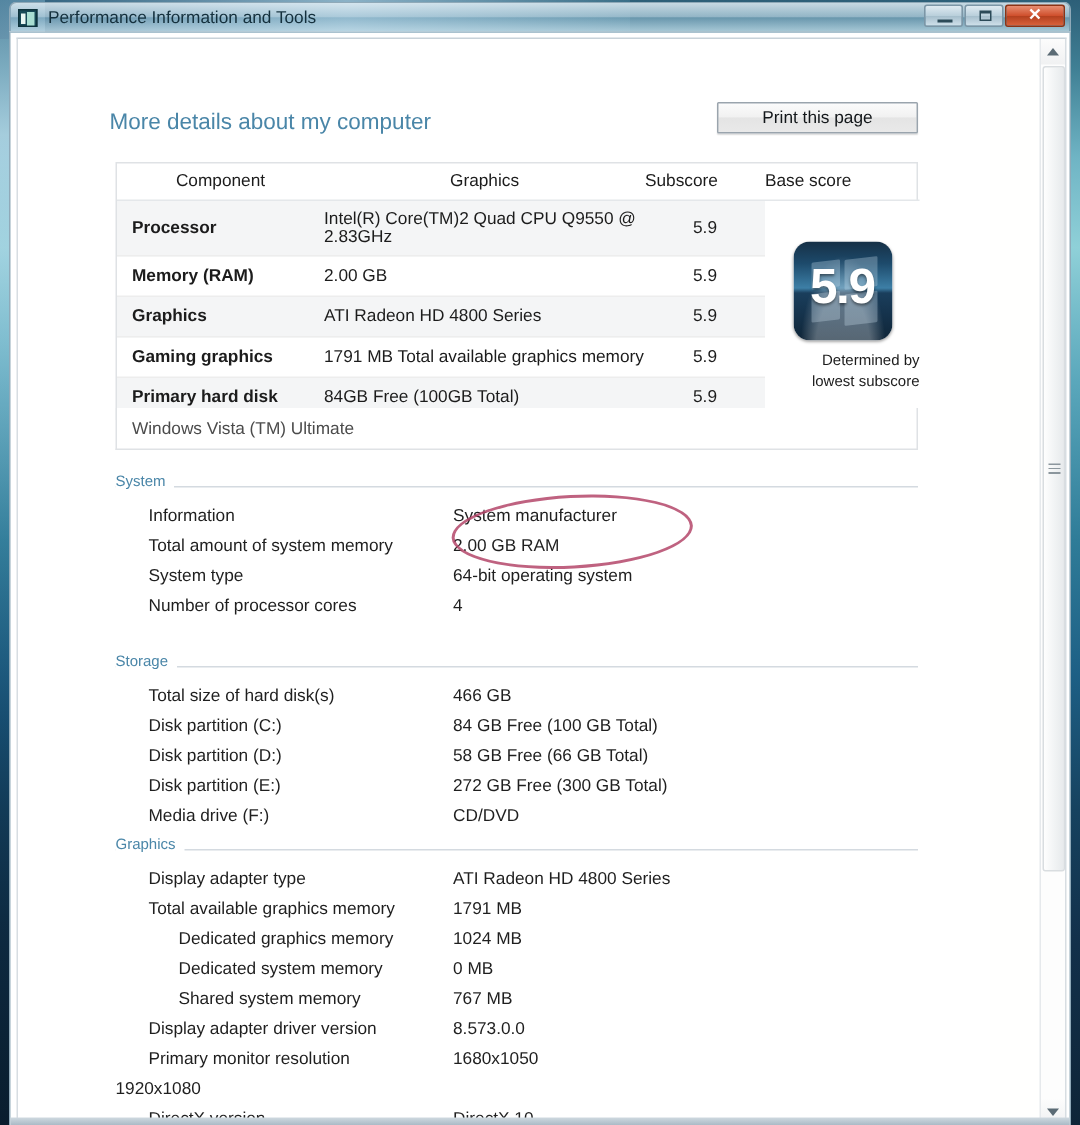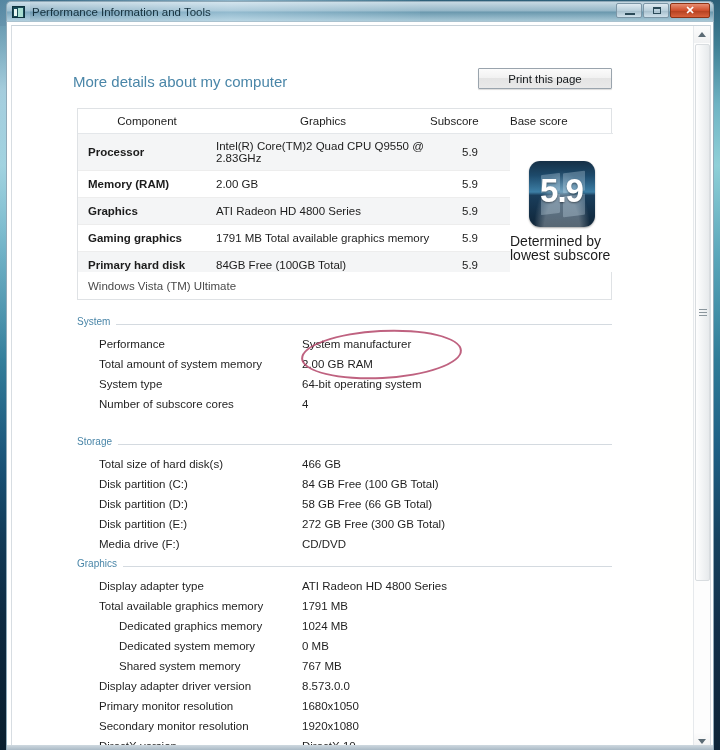--- a/index.html
+++ b/index.html
@@ -291,24 +291,24 @@
     text-align: center;
     font-size: 33px;
     font-weight: bold;
     color: #ffffff;
     letter-spacing: -1px;
     text-shadow: 0 1px 2px rgba(0,0,0,.45);
     line-height: 1;
   }
   #badge-caption {
     margin-top: 7px;
-    font-size: 14px;
+    font-size: 10px;
     color: #1c1c1c;
     line-height: 14px;
-    text-align: left;
+    text-align: right;
   }
 
   #os-row {
     position: absolute;
     left: 65px;
     top: 246px;
     width: 535px;
     height: 28px;
     border: 1px solid #dfe2e5;
     border-top: none;
@@ -532,33 +532,33 @@
         </div>
 
         <div id="os-row">Windows Vista (TM) Ultimate</div>
 
         <div class="section" style="top:290px">
           <div class="section-head">
             <span class="rule"></span>
             <span class="label">System</span>
           </div>
           <div class="row">
-            <span class="k">Performance</span>
+            <span class="k">Information</span>
             <span class="v">System manufacturer</span>
           </div>
           <div class="row">
             <span class="k">Total amount of system memory</span>
             <span class="v">2.00 GB RAM</span>
           </div>
           <div class="row">
             <span class="k">System type</span>
             <span class="v">64-bit operating system</span>
           </div>
           <div class="row">
-            <span class="k">Number of subscore cores</span>
+            <span class="k">Number of processor cores</span>
             <span class="v">4</span>
           </div>
         </div>
 
         <div class="section" style="top:410px">
           <div class="section-head">
             <span class="rule"></span>
             <span class="label">Storage</span>
           </div>
           <div class="row">
@@ -610,21 +610,20 @@
           </div>
           <div class="row">
             <span class="k">Display adapter driver version</span>
             <span class="v">8.573.0.0</span>
           </div>
           <div class="row">
             <span class="k">Primary monitor resolution</span>
             <span class="v">1680x1050</span>
           </div>
           <div class="row">
-            <span class="k">Secondary monitor resolution</span>
             <span class="v">1920x1080</span>
           </div>
           <div class="row">
             <span class="k">DirectX version</span>
             <span class="v">DirectX 10</span>
           </div>
         </div>
 
         <div id="ink-ellipse"></div>
       </div>

